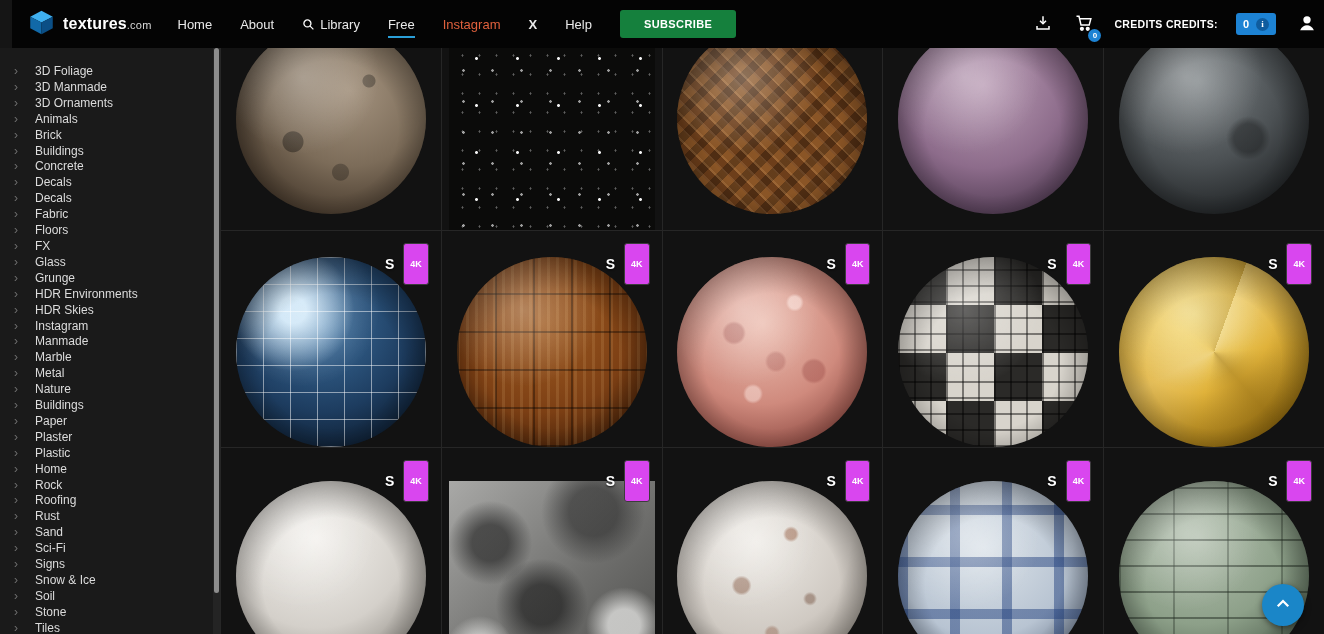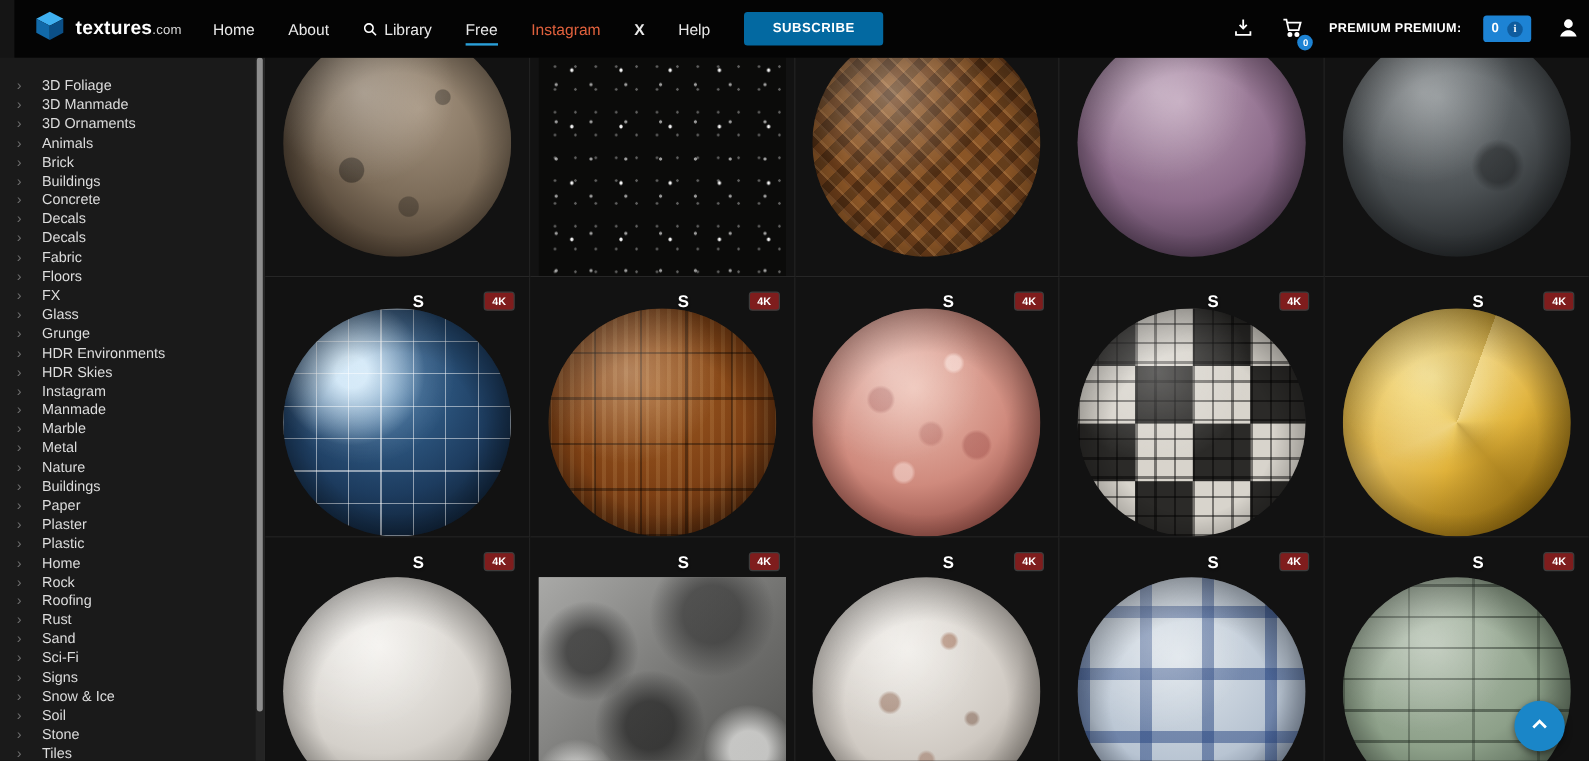--- a/index.html
+++ b/index.html
@@ -13,21 +13,21 @@
   .brand-text { color:#fff; font-size:16px; font-weight:bold; letter-spacing:.2px; }
   .brand-text .suffix { font-size:11px; font-weight:normal; color:#d9d9d9; }
   nav { display:flex; align-items:center; gap:28px; }
   .nav-item { color:#e9e9e9; font-size:13px; text-decoration:none; cursor:pointer;
               display:flex; align-items:center; gap:5px; padding:6px 0 4px 0;
               border-bottom:2px solid transparent;text-align:center; }
   .nav-item.active { border-bottom-color:#2a9fd8; }
   .nav-item.accent { color:#e0613d; }
   .nav-item.xlogo span { font-weight:bold; }
   .nav-ico svg { display:block; }
-  .subscribe { margin-left:28px; background:#0369a1; border:none; color:#fff; font-weight:bold;
+  .subscribe { margin-left:28px; background:#15803d; border:none; color:#fff; font-weight:bold;
                font-size:11px; letter-spacing:.4px; padding:8px 24px; border-radius:3px; cursor:pointer;
                font-family:"Liberation Sans", sans-serif; }
   .hdr-spacer { flex:1; }
   .hdr-right { display:flex; align-items:center; gap:18px; }
   .icon-btn { position:relative; background:none; border:none; cursor:pointer; padding:2px; }
   .cart-badge { position:absolute; right:-5px; bottom:-4px; width:13px; height:13px; border-radius:50%;
                 background:#1d83d4; color:#fff; font-size:8px; font-weight:bold;
                 display:flex; align-items:center; justify-content:center; }
   .credits-label { color:#fff; font-size:10.5px; font-weight:bold; letter-spacing:.3px; }
   .credits-pill { background:#1d83d4; border-radius:3px; height:22px; padding:0 7px; display:flex;
@@ -52,22 +52,22 @@
   .grid-row { display:flex; }
   .grid-row.row1 { height:194px; }
   .grid-row.row2 { height:243px; }
   .grid-row.row3 { flex:1; }
   .tile { flex:1; position:relative; background:#121212; border-right:1px solid #262626;
           border-bottom:1px solid #262626; display:flex; justify-content:center;
           align-items:flex-start; overflow:hidden; cursor:pointer; }
   .tile:last-child { border-right:none; }
   .badges { position:absolute; top:12px; right:12px; display:flex; align-items:center; gap:9px; z-index:3; }
   .sicon { color:#fff; font-size:14px; font-weight:bold; text-shadow:0 1px 2px rgba(0,0,0,.8); }
-  .resbadge { background:#7f1d1d; border:1px solid #3c3c3c; color:#fff; font-size:9px; font-weight:bold;
-              padding:2px 6px; border-radius:3px;margin-left:41px; }
+  .resbadge { background:#d946ef; border:1px solid #3c3c3c; color:#fff; font-size:9px; font-weight:bold;
+              padding:15px 6px; border-radius:3px; }
   .row1 .ball, .row1 .square { margin-top:-24px; }
   .row2 .ball { margin-top:26px; }
   .row3 .ball, .row3 .square { margin-top:33px; }
 
   .ball { width:190px; height:190px; border-radius:50%; position:relative; }
   .ball::after { content:""; position:absolute; inset:0; border-radius:50%;
       background: radial-gradient(circle at 35% 28%, rgba(255,255,255,.28), rgba(255,255,255,0) 42%),
                   radial-gradient(circle at 50% 55%, rgba(0,0,0,0) 48%, rgba(0,0,0,.58) 94%); }
   .square { width:206px; height:206px; position:relative; }
 
@@ -208,21 +208,21 @@
     <button class="icon-btn">
       <span>
         <svg width="20" height="20" viewBox="0 0 24 24" fill="none" stroke="#fff" stroke-width="1.8">
           <path d="M3 4h3l2.4 10.5h9.8l2-7.5H7"></path>
           <circle cx="9.5" cy="19" r="1.6" fill="#fff"></circle>
           <circle cx="16.5" cy="19" r="1.6" fill="#fff"></circle>
         </svg>
       </span>
       <span class="cart-badge">0</span>
     </button>
-    <span class="credits-label">PREMIUM PREMIUM:</span>
+    <span class="credits-label">CREDITS CREDITS:</span>
     <button class="credits-pill">
       <span class="credits-value">0</span>
       <span class="info-dot">i</span>
     </button>
     <button class="icon-btn">
       <span>
         <svg width="22" height="22" viewBox="0 0 24 24">
           <circle cx="12" cy="8.5" r="4" fill="#fff"></circle>
           <path d="M4.5 20c1.6-4 4.6-5.5 7.5-5.5s5.9 1.5 7.5 5.5z" fill="#fff"></path>
         </svg>

